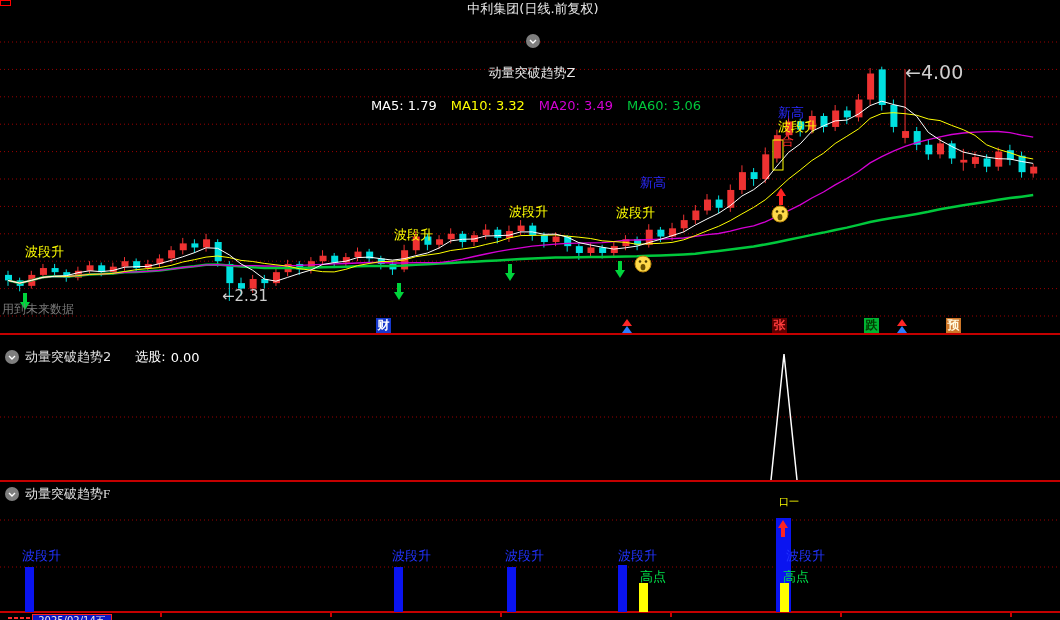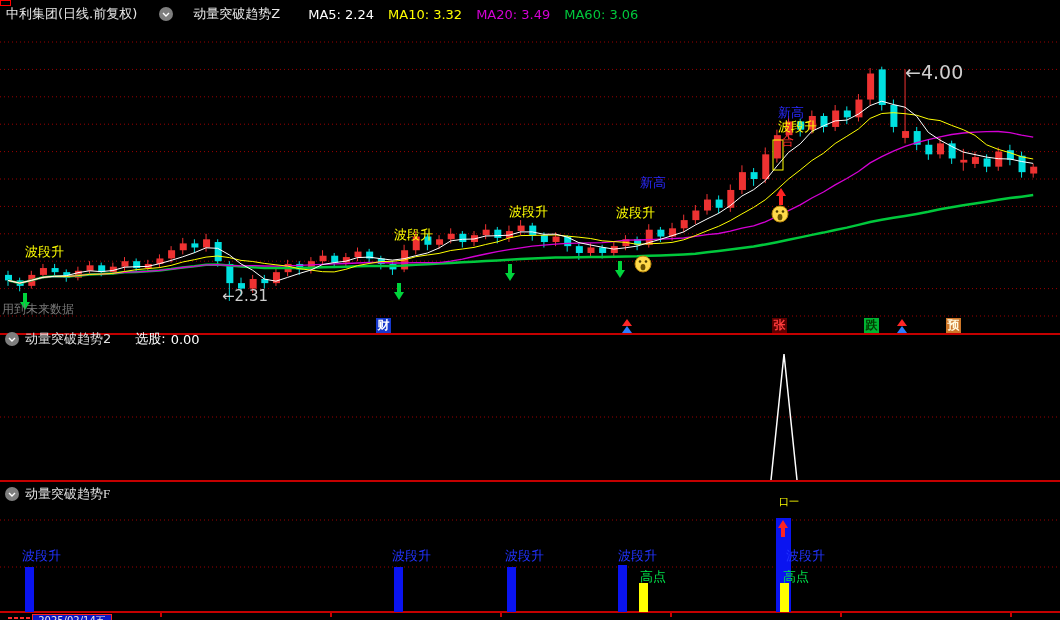--- a/index.html
+++ b/index.html
@@ -3,21 +3,21 @@
 <meta charset="utf-8">
 <style>
   html,body{margin:0;padding:0;background:#000;}
   #root{position:relative;width:1060px;height:620px;background:#000;overflow:hidden;
         font-family:"DejaVu Sans","Liberation Sans",sans-serif;}
   #chart{position:absolute;left:0;top:0;}
   .layer{position:absolute;left:0;top:0;width:1060px;height:620px;pointer-events:none;}
   .abs{position:absolute;white-space:nowrap;line-height:1;}
   
   #titlebar{position:absolute;left:0;top:0;width:1060px;height:28px;display:flex;
-            align-items:center;gap:16px;font-size:13px;color:#fff;}
+            align-items:center;gap:16px;font-size:13px;color:#fff;flex-direction:column;}
   #corner-frag{position:absolute;left:0;top:0;width:11px;height:6px;border:1px solid #f00;box-sizing:border-box;}
   .tstock{margin-left:6px;color:#e8e8e8;}
   .tind{color:#e8e8e8;margin-left:4px;}
   .circle-icon{width:14px;height:14px;border-radius:50%;background:#7e7e7e;display:inline-flex;
                align-items:center;justify-content:center;margin-left:6px;flex:0 0 auto;}
   .circle-icon svg{display:block;}
   #ma-values{display:flex;gap:14px;margin-left:12px;}
   
   .phead{position:absolute;display:flex;align-items:center;font-size:13px;color:#e0e0e0;}
   .phead .circle-icon{margin-left:0;margin-right:6px;}
@@ -274,28 +274,28 @@
 
   <div id="titlebar">
     <span class="tstock">中利集团(日线.前复权)</span>
     <span class="circle-icon">
       <svg width="8" height="5" viewBox="0 0 8 5">
           <polyline points="1,1 4,4 7,1" fill="none" stroke="#fff" stroke-width="1.4"></polyline>
         </svg>
     </span>
     <span class="tind">动量突破趋势Z</span>
     <span id="ma-values">
-        <span style="color: rgb(255, 255, 255);">MA5: 2.24</span>
+        <span style="color: rgb(255, 255, 255);">MA5: 1.79</span>
         <span style="color: rgb(255, 255, 0);">MA10: 3.32</span>
         <span style="color: rgb(212, 0, 212);">MA20: 3.49</span>
         <span style="color: rgb(0, 200, 60);">MA60: 3.06</span>
       </span>
   </div>
 
-  <div class="phead" style="left:5px;top:330px;">
+  <div class="phead" style="left:5px;top:348px;">
     <span class="circle-icon">
       <svg width="8" height="5" viewBox="0 0 8 5">
           <polyline points="1,1 4,4 7,1" fill="none" stroke="#fff" stroke-width="1.4"></polyline>
         </svg>
     </span>
     <span>动量突破趋势2</span>
     <span style="margin-left:24px;color:#fff;">选股:</span>
     <span style="margin-left:5px;color:#fff;">0.00</span>
   </div>
 

